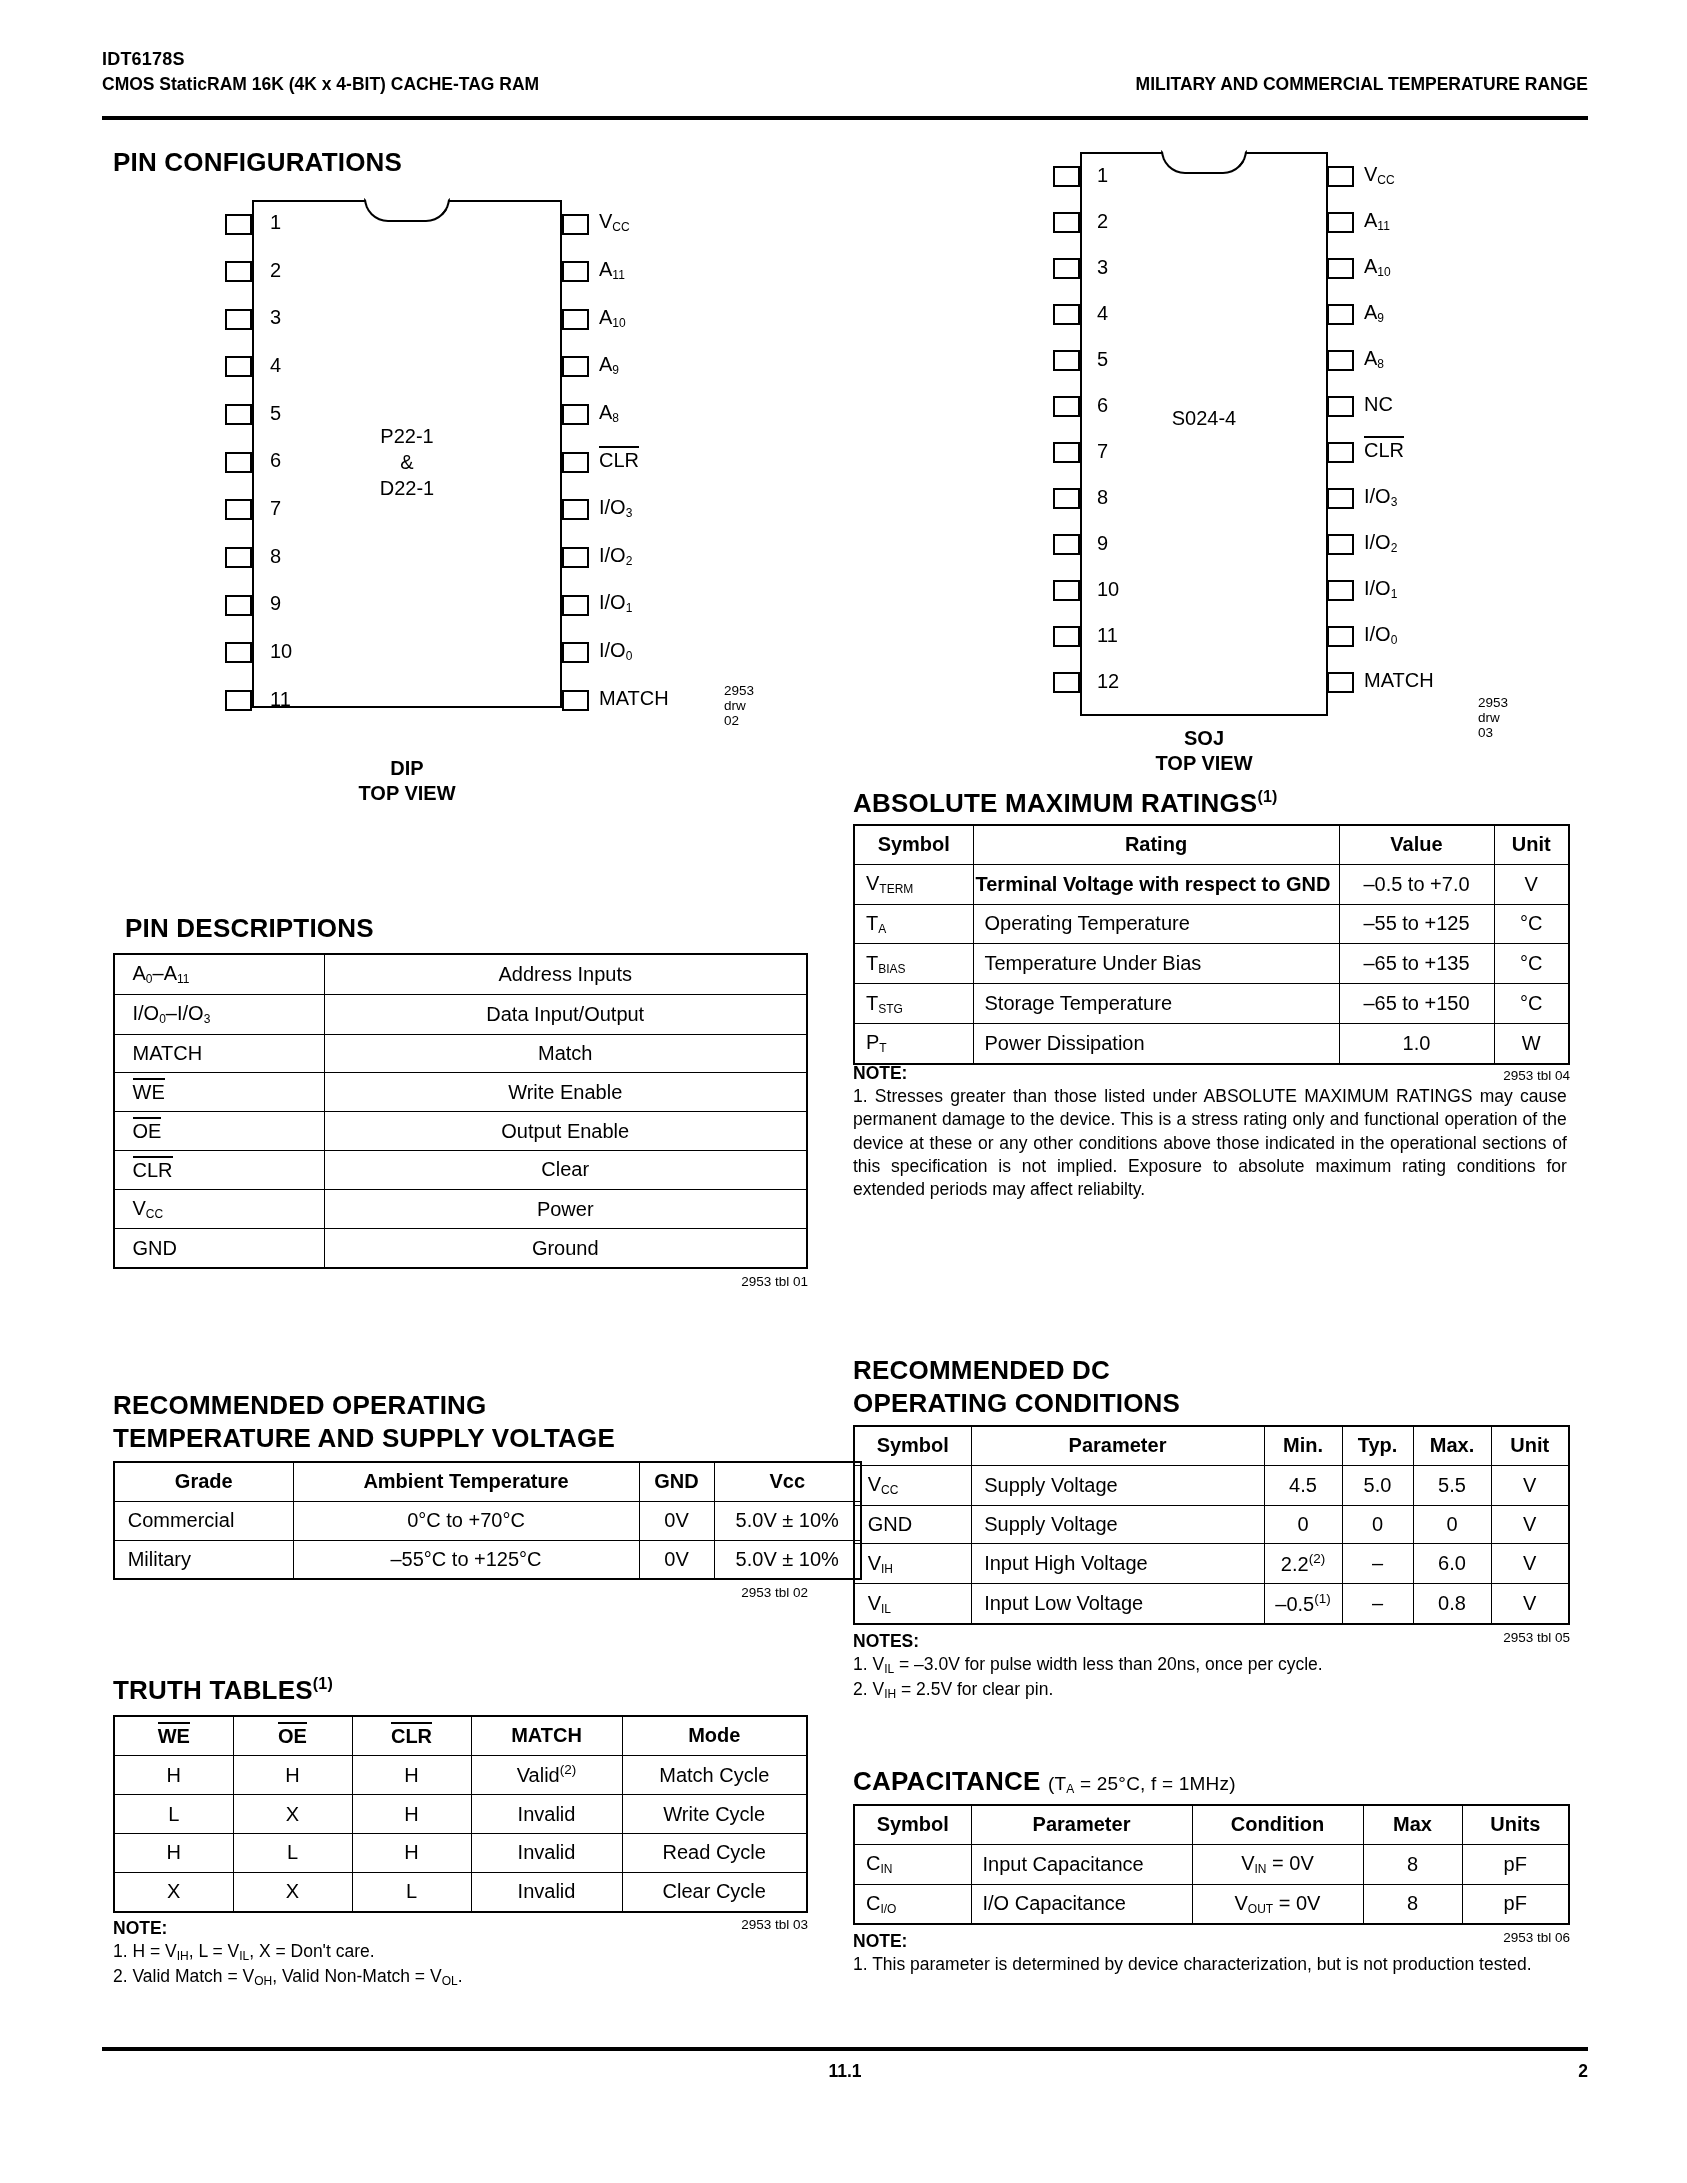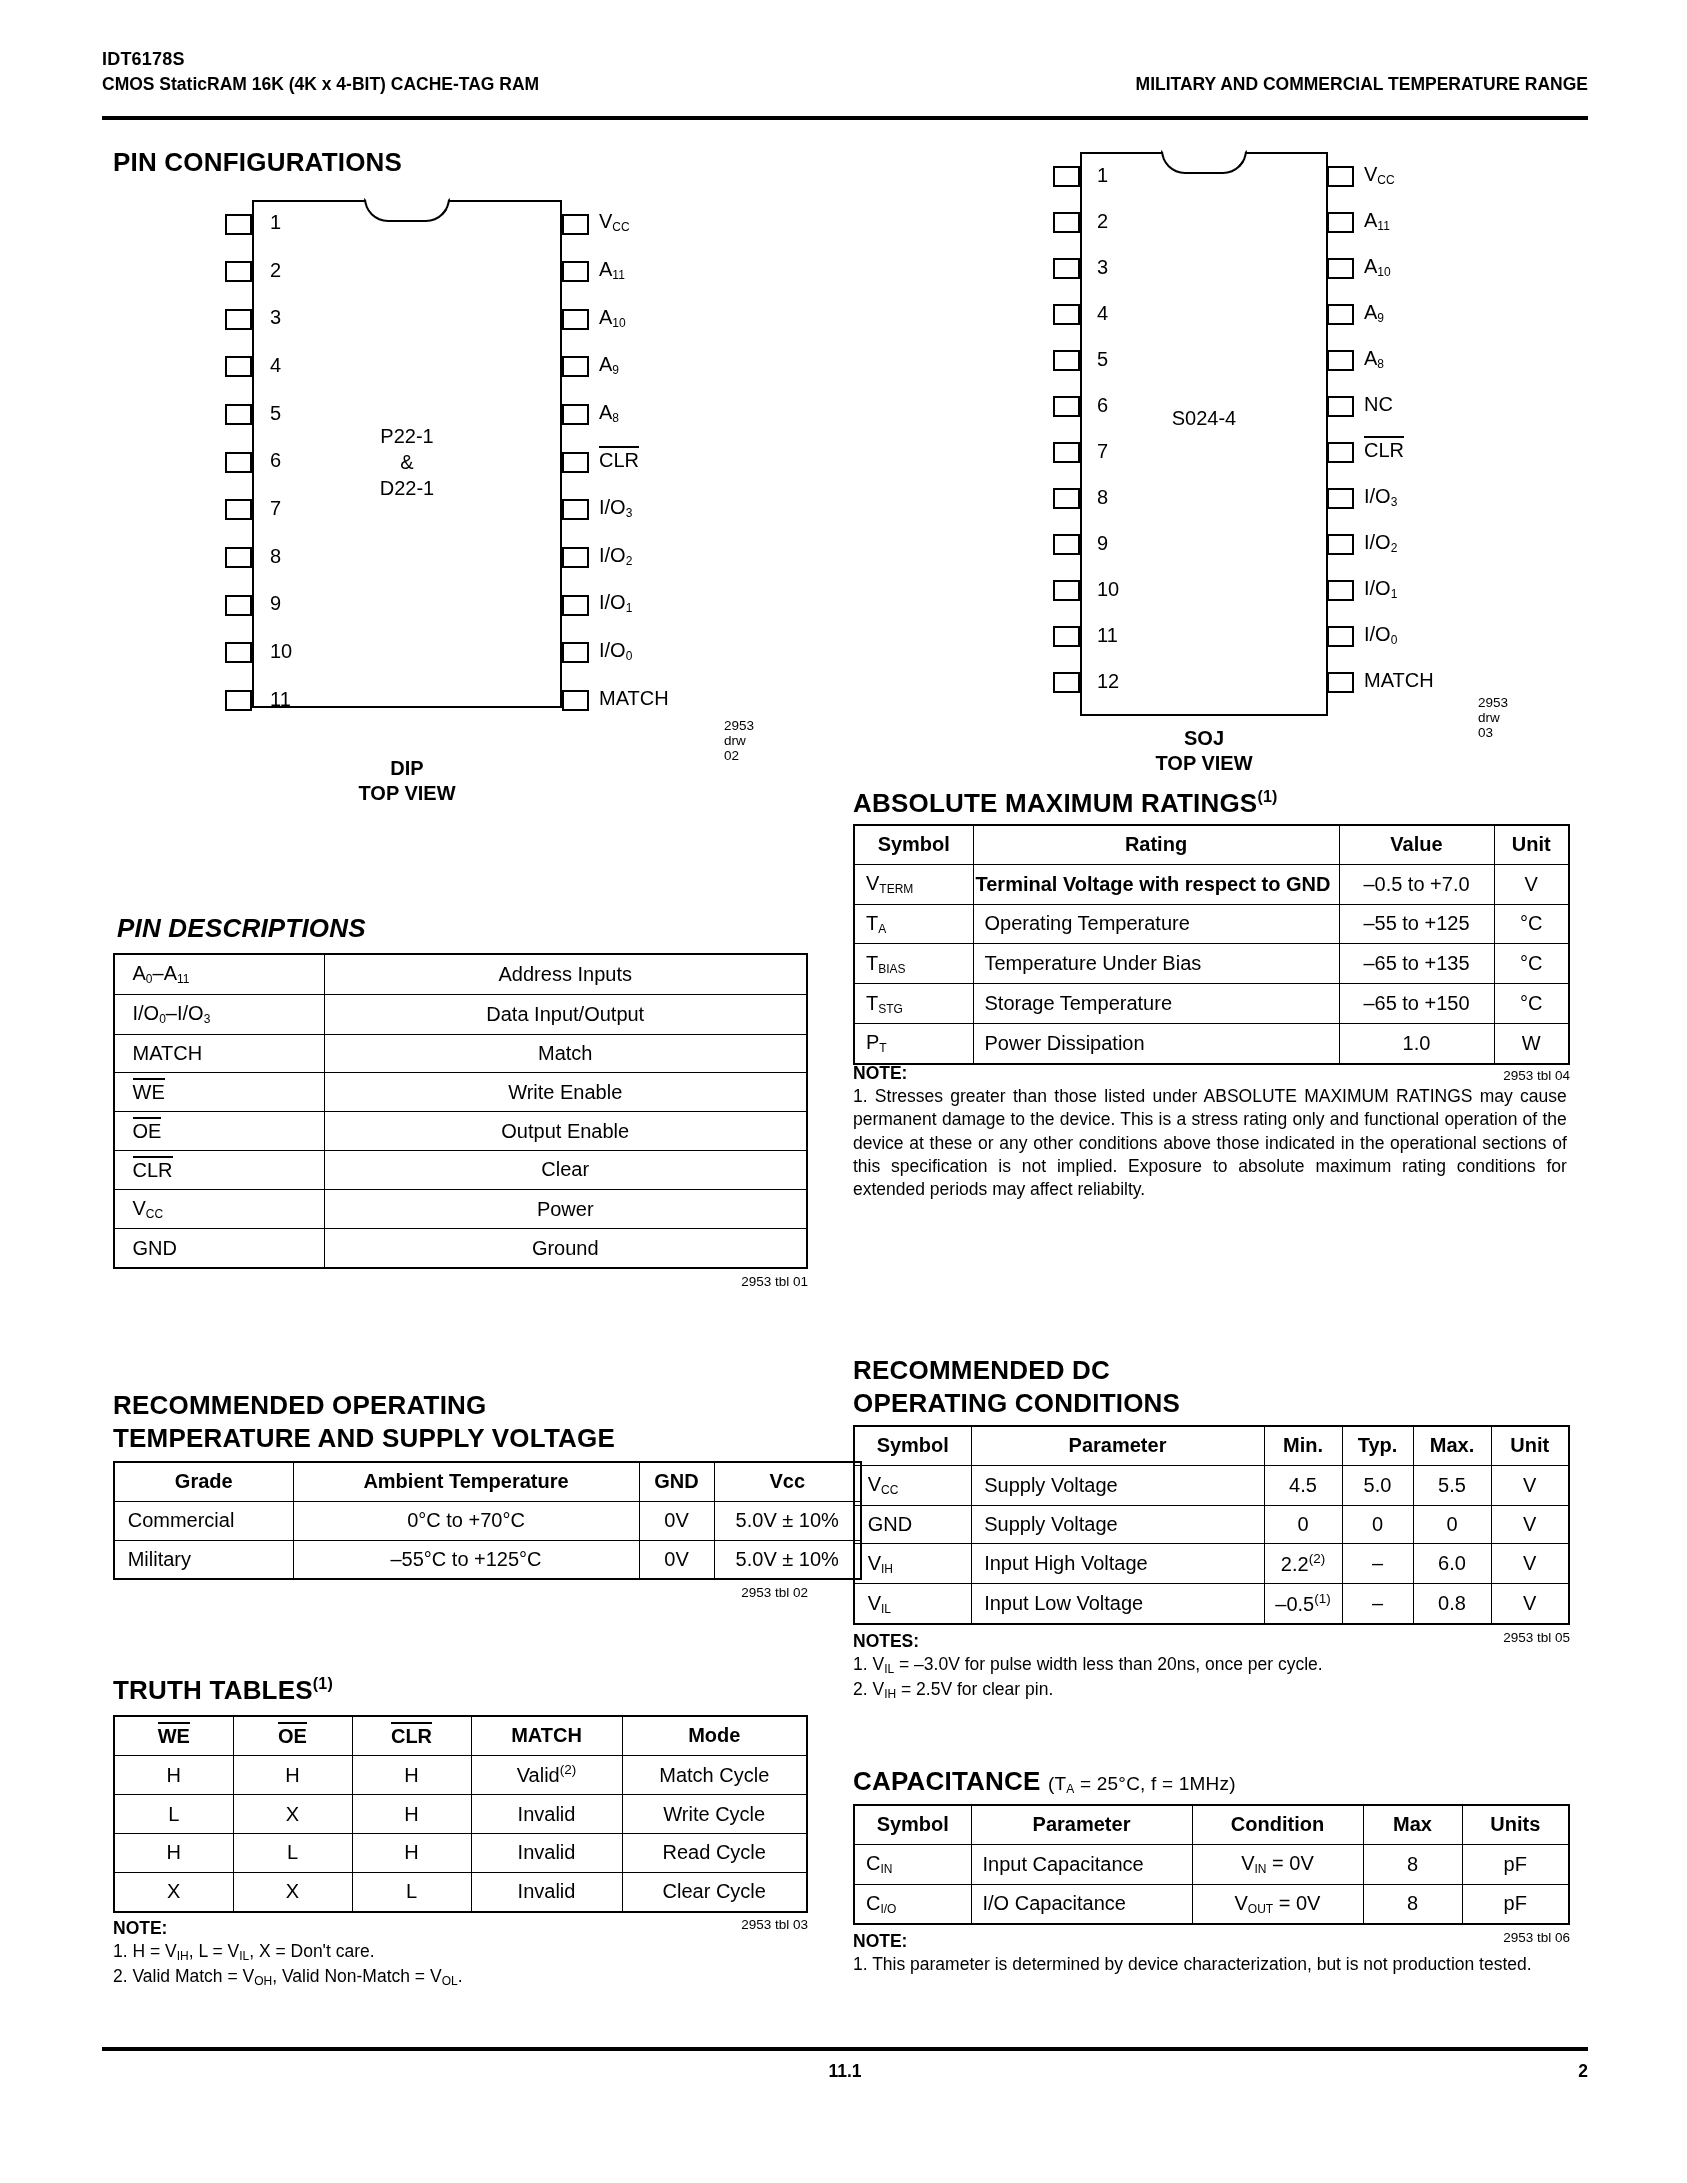--- a/index.html
+++ b/index.html
@@ -145,21 +145,21 @@
       <div class="pinlbl" style="left:599px; top:687px;">MATCH</div>
       <div class="pkg-name" style="left:252px; top:423px; width:310px; line-height:1.3;">
         <div>P22-1</div>
         <div>&amp;</div>
         <div>D22-1</div>
       </div>
       <div class="pkg-cap" style="left:252px; top:756px; width:310px;">
         <div>DIP</div>
         <div>TOP VIEW</div>
       </div>
-      <div class="drw" style="left:724px; top:718px;">2953 drw 02</div>
+      <div class="drw" style="left:724px; top:683px;">2953 drw 02</div>
     </div>
 
   <div class="pkg" id="soj-pkg" style="left:0; top:0;">
       <div class="pkg-body" style="left:1080px; top:152px; width:248px; height:564px;"></div>
       <div class="notch" style="left:1161px; top:150px; width:86px; height:24px;"></div>
       <div class="pinbox" style="left:1053px; top:166px;"></div>
       <div class="pinnum" style="left:1097px; top:164px;">1</div>
       <div class="pinbox" style="left:1053px; top:212px;"></div>
       <div class="pinnum" style="left:1097px; top:210px;">2</div>
       <div class="pinbox" style="left:1053px; top:258px;"></div>
@@ -209,21 +209,21 @@
       <div class="pkg-name" style="left:1080px; top:405px; width:248px; line-height:1.3;">
         <div>S024-4</div>
       </div>
       <div class="pkg-cap" style="left: 1080px; top: 726px; width: 248px;">
         <div>SOJ</div>
         <div>TOP VIEW</div>
       </div>
       <div class="drw" style="left:1478px; top:695px;">2953 drw 03</div>
     </div>
 
-  <div class="sec-title" style="position:absolute; left:117px; top:913px;font-style:italic;">PIN DESCRIPTIONS</div>
+  <div class="sec-title" style="position:absolute; left:125px; top:913px;">PIN DESCRIPTIONS</div>
   <div style="position:absolute; left:113px; top:953px; width:695px;">
     <table class="t" id="tbl-pindesc" style="width:695px;">
         <tbody>
           <tr>
             <td class="al-l" style="width:210px; padding-left:17.5px;">A<span class="sub">0</span>–A<span class="sub">11</span></td>
             <td>Address Inputs</td>
           </tr>
           <tr>
             <td class="al-l" style="width:210px; padding-left:17.5px;">I/O<span class="sub">0</span>–I/O<span class="sub">3</span></td>
             <td>Data Input/Output</td>

